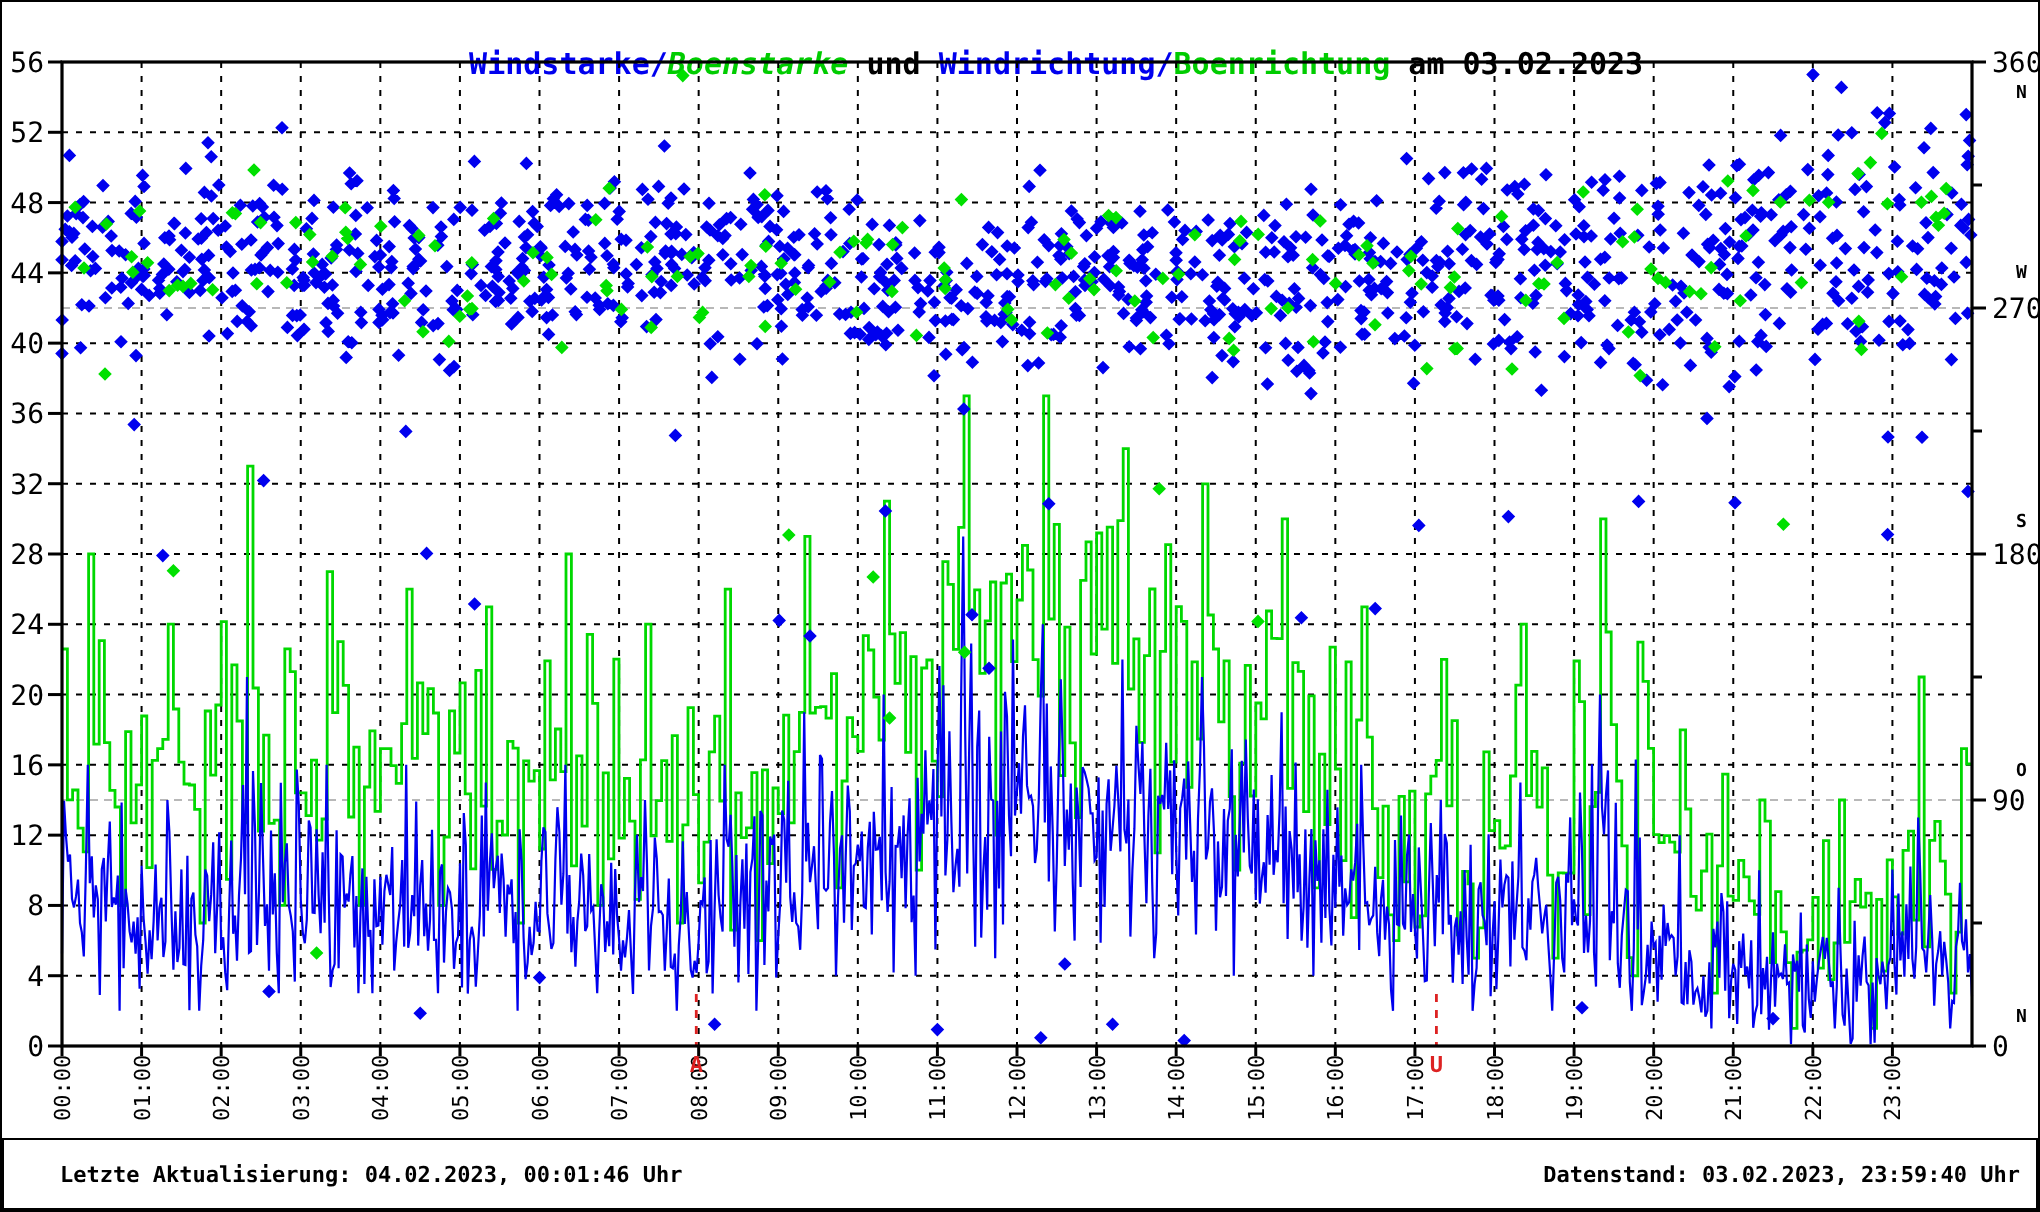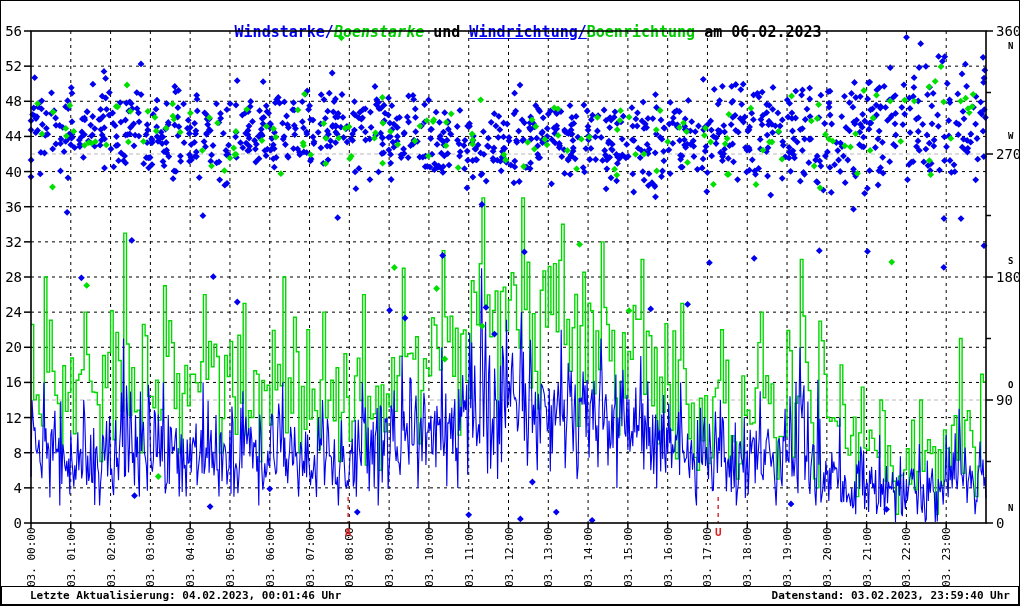--- a/index.html
+++ b/index.html
@@ -2,31 +2,31 @@
 <html><head>
 <meta charset="utf-8">
 <style>
   html,body{margin:0;padding:0;background:#fff;}
   #frame{position:relative;width:1020px;height:606px;background:#fff;
          border:1px solid #000;box-sizing:border-box;overflow:hidden;
          font-family:"DejaVu Sans Mono",monospace;}
   #title{position:absolute;top:4px;left:0;width:100%;text-align:center;
          font-size:15px;font-weight:bold;letter-spacing:0px;white-space:pre;}
   #plot-svg{position:absolute;top:0;left:0;}
-  #footer{position:absolute;left:0;right:0;bottom:0;height:19px;
+  #footer{position:absolute;left:0;right:0;bottom:0;height:36px;
           border:1px solid #000;box-sizing:border-box;background:#fff;
           font-size:11px;font-weight:bold;display:flex;align-items:center;
           justify-content:space-between;padding:0 8px 0 28px;white-space:pre;}
 </style>
 </head>
 <body>
 
 <div id="frame">
   <div id="title">
-    <span style="color: rgb(0, 0, 238); margin-top: 44px;">Windstarke/</span><span style="color: rgb(0, 204, 0); font-style: italic;">Boenstarke</span><span style="color: rgb(0, 0, 0); margin-top: 28px;"> und </span><span style="color: rgb(0, 0, 238); text-decoration: underline;">Windrichtung/</span><span style="color: rgb(0, 204, 0);">Boenrichtung</span><span style="color: rgb(0, 0, 0);"> am 06.02.2023</span>
+    <span style="color: rgb(0, 0, 238); margin-top: 44px;">Windstarke/</span><span style="color: rgb(0, 204, 0); font-style: italic;">Boenstarke</span><span style="color: rgb(0, 0, 0); margin-top: 28px;"> und </span><span style="color: rgb(0, 0, 238);">Windrichtung/</span><span style="color: rgb(0, 204, 0);">Boenrichtung</span><span style="color: rgb(0, 0, 0);"> am 03.02.2023</span>
   </div>
 
   <svg id="plot-svg" width="1020" height="586">
       <line x1="69.79166666666666" y1="30" x2="69.79166666666666" y2="522" stroke="#000000" stroke-width="1" stroke-dasharray="3,4"></line>
       <line x1="109.58333333333333" y1="30" x2="109.58333333333333" y2="522" stroke="#000000" stroke-width="1" stroke-dasharray="3,4"></line>
       <line x1="149.375" y1="30" x2="149.375" y2="522" stroke="#000000" stroke-width="1" stroke-dasharray="3,4"></line>
       <line x1="189.16666666666666" y1="30" x2="189.16666666666666" y2="522" stroke="#000000" stroke-width="1" stroke-dasharray="3,4"></line>
       <line x1="228.95833333333334" y1="30" x2="228.95833333333334" y2="522" stroke="#000000" stroke-width="1" stroke-dasharray="3,4"></line>
       <line x1="268.75" y1="30" x2="268.75" y2="522" stroke="#000000" stroke-width="1" stroke-dasharray="3,4"></line>
       <line x1="308.5416666666667" y1="30" x2="308.5416666666667" y2="522" stroke="#000000" stroke-width="1" stroke-dasharray="3,4"></line>

